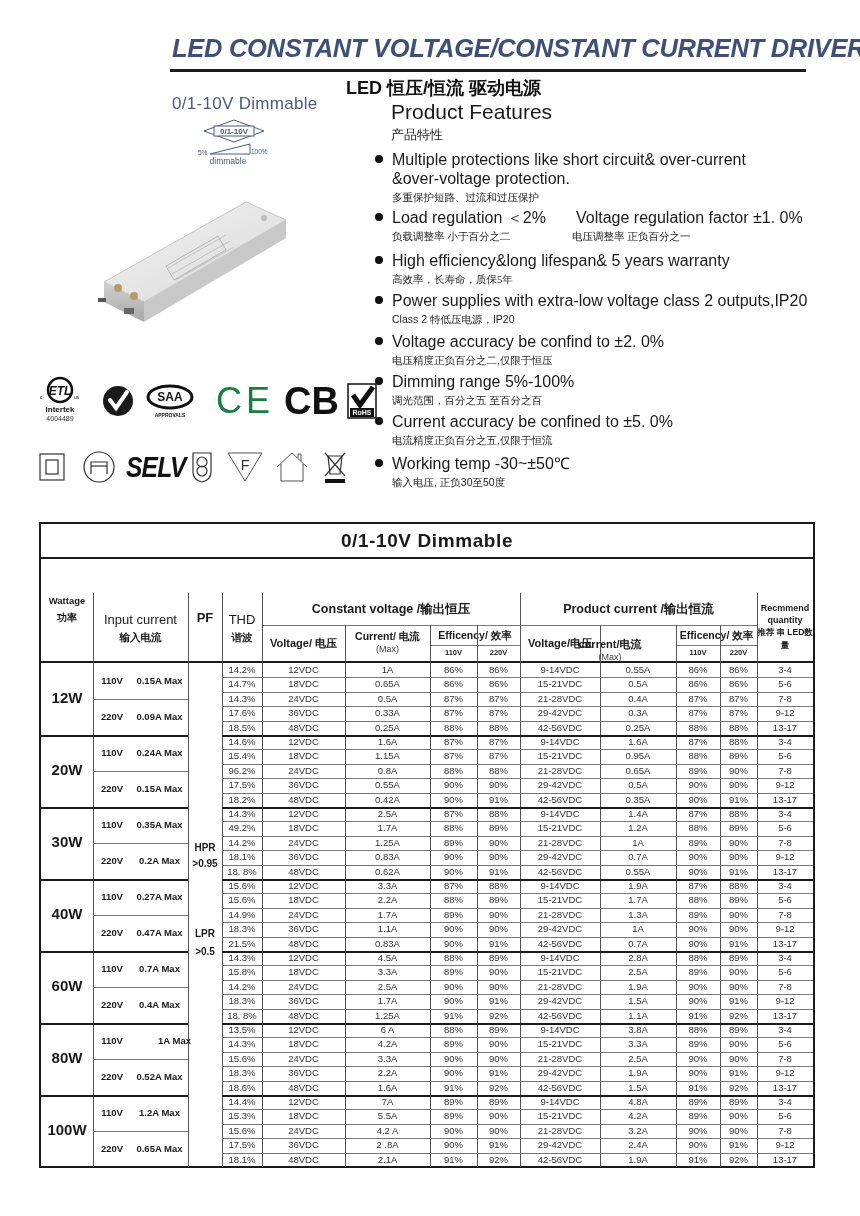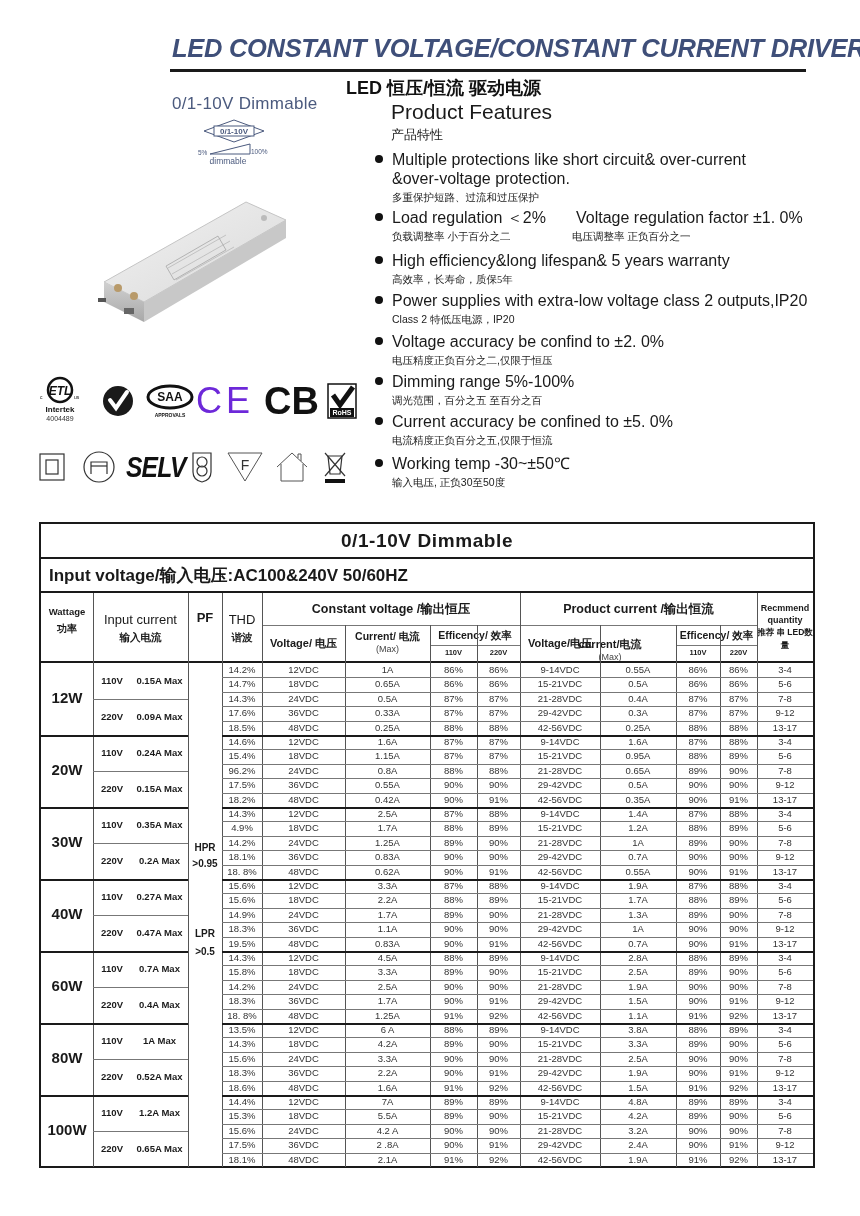--- a/index.html
+++ b/index.html
@@ -150,21 +150,21 @@
   </svg>
   <svg width="38" height="40" viewBox="0 0 38 40" style="margin-left:14px;">
     <circle cx="18" cy="20" r="15" fill="#1a1a1a"></circle>
     <path d="M10,19 L16,27 L27,11" fill="none" stroke="#fff" stroke-width="4" stroke-linecap="round"></path>
   </svg>
   <svg width="52" height="40" viewBox="0 0 52 40" style="margin-left:6px;">
     <ellipse cx="26" cy="16" rx="22" ry="11" fill="none" stroke="#111" stroke-width="3"></ellipse>
     <text x="26" y="20" font-size="12" font-weight="bold" text-anchor="middle" font-family="Liberation Sans, sans-serif" fill="#111">SAA</text>
     <text x="26" y="36" font-size="5" font-weight="bold" text-anchor="middle" font-family="Liberation Sans, sans-serif" fill="#111">APPROVALS</text>
   </svg>
-  <div style="margin-left:0;font-size:36px;font-family:'Liberation Sans',sans-serif;letter-spacing:4px;color:#6d28d9;line-height:40px;">CE</div>
+  <div style="margin-left:20px;font-size:36px;font-family:'Liberation Sans',sans-serif;letter-spacing:4px;color:#15803d;line-height:40px;">CE</div>
   <div style="margin-left:10px;font-size:38px;font-weight:bold;font-family:'Liberation Sans',sans-serif;color:#111;line-height:40px;">CB</div>
   <svg width="30" height="36" viewBox="0 0 30 36" style="margin-left:8px;">
     <rect x="1" y="1" width="28" height="34" fill="none" stroke="#111" stroke-width="1.5"></rect>
     <path d="M6,12 L13,22 L26,4" fill="none" stroke="#111" stroke-width="5"></path>
     <rect x="3" y="25" width="24" height="9" fill="#111"></rect>
     <text x="15" y="32" font-size="7" font-weight="bold" text-anchor="middle" font-family="Liberation Sans, sans-serif" fill="#fff">RoHS</text>
   </svg>
 </div>
 
 <div class="cert-row" style="top:446px;">
@@ -193,23 +193,22 @@
   <svg width="26" height="34" viewBox="0 0 26 34" style="margin-left:12px;">
     <path d="M6,6 L20,6 L18,24 L8,24 Z" fill="none" stroke="#333" stroke-width="1.2"></path>
     <line x1="3" y1="3" x2="23" y2="26" stroke="#333" stroke-width="1.2"></line>
     <line x1="23" y1="3" x2="3" y2="26" stroke="#333" stroke-width="1.2"></line>
     <rect x="3" y="29" width="20" height="4" fill="#111"></rect>
   </svg>
 </div>
 
 <div class="spec-table">
   <div class="t-title">0/1-10V Dimmable</div>
-  <div class="t-input">Input voltage/输入电压:AC100&amp;240V 50/60HZ</div>
   <div id="tbl-body">
-      <div class="hcell" style="left: 0px; top: 69px; width: 52px; height: 52px;">
+      <div class="hcell" style="left: 0px; top: 58px; width: 52px; height: 52px;">
         <span style="font-size: 9.5px; font-weight: bold; line-height: 20px;">Wattage</span>
         <span style="font-size: 10px; font-weight: bold; line-height: 14px;">功率</span>
       </div>
       <div class="hcell" style="left: 52px; top: 69px; width: 95px; height: 68px;">
         <span style="font-size: 13px; font-weight: normal; line-height: 20px;">Input current</span>
         <span style="font-size: 10.5px; font-weight: bold; line-height: 14.5px;">输入电流</span>
       </div>
       <div class="hcell" style="left: 147px; top: 69px; width: 34px; height: 48px;">
         <span style="font-size: 13px; font-weight: bold; line-height: 17px;">PF</span>
       </div>
@@ -410,21 +409,21 @@
       <div class="dcell" style="left: 221px; top: 283px; width: 83px;">12VDC</div>
       <div class="dcell" style="left: 304px; top: 283px; width: 85px;">2.5A</div>
       <div class="dcell" style="left: 389px; top: 283px; width: 47px;">87%</div>
       <div class="dcell" style="left: 436px; top: 283px; width: 43px;">88%</div>
       <div class="dcell" style="left: 479px; top: 283px; width: 80px;">9-14VDC</div>
       <div class="dcell" style="left: 559px; top: 283px; width: 76px;">1.4A</div>
       <div class="dcell" style="left: 635px; top: 283px; width: 44px;">87%</div>
       <div class="dcell" style="left: 679px; top: 283px; width: 37px;">88%</div>
       <div class="dcell" style="left: 716px; top: 283px; width: 56px;">3-4</div>
       <div class="hline" style="left: 181px; top: 297.4px; width: 591px;"></div>
-      <div class="dcell" style="left: 181px; top: 297.4px; width: 40px;">4.9%</div>
+      <div class="dcell" style="left: 181px; top: 297.4px; width: 40px;">49.2%</div>
       <div class="dcell" style="left: 221px; top: 297.4px; width: 83px;">18VDC</div>
       <div class="dcell" style="left: 304px; top: 297.4px; width: 85px;">1.7A</div>
       <div class="dcell" style="left: 389px; top: 297.4px; width: 47px;">88%</div>
       <div class="dcell" style="left: 436px; top: 297.4px; width: 43px;">89%</div>
       <div class="dcell" style="left: 479px; top: 297.4px; width: 80px;">15-21VDC</div>
       <div class="dcell" style="left: 559px; top: 297.4px; width: 76px;">1.2A</div>
       <div class="dcell" style="left: 635px; top: 297.4px; width: 44px;">88%</div>
       <div class="dcell" style="left: 679px; top: 297.4px; width: 37px;">89%</div>
       <div class="dcell" style="left: 716px; top: 297.4px; width: 56px;">5-6</div>
       <div class="hline" style="left: 181px; top: 311.8px; width: 591px;"></div>
@@ -505,21 +504,21 @@
       <div class="dcell" style="left: 221px; top: 398.2px; width: 83px;">36VDC</div>
       <div class="dcell" style="left: 304px; top: 398.2px; width: 85px;">1.1A</div>
       <div class="dcell" style="left: 389px; top: 398.2px; width: 47px;">90%</div>
       <div class="dcell" style="left: 436px; top: 398.2px; width: 43px;">90%</div>
       <div class="dcell" style="left: 479px; top: 398.2px; width: 80px;">29-42VDC</div>
       <div class="dcell" style="left: 559px; top: 398.2px; width: 76px;">1A</div>
       <div class="dcell" style="left: 635px; top: 398.2px; width: 44px;">90%</div>
       <div class="dcell" style="left: 679px; top: 398.2px; width: 37px;">90%</div>
       <div class="dcell" style="left: 716px; top: 398.2px; width: 56px;">9-12</div>
       <div class="hline" style="left: 181px; top: 412.6px; width: 591px;"></div>
-      <div class="dcell" style="left: 181px; top: 412.6px; width: 40px;">19.5%</div>
+      <div class="dcell" style="left: 181px; top: 412.6px; width: 40px;">21.5%</div>
       <div class="dcell" style="left: 221px; top: 412.6px; width: 83px;">48VDC</div>
       <div class="dcell" style="left: 304px; top: 412.6px; width: 85px;">0.83A</div>
       <div class="dcell" style="left: 389px; top: 412.6px; width: 47px;">90%</div>
       <div class="dcell" style="left: 436px; top: 412.6px; width: 43px;">91%</div>
       <div class="dcell" style="left: 479px; top: 412.6px; width: 80px;">42-56VDC</div>
       <div class="dcell" style="left: 559px; top: 412.6px; width: 76px;">0.7A</div>
       <div class="dcell" style="left: 635px; top: 412.6px; width: 44px;">90%</div>
       <div class="dcell" style="left: 679px; top: 412.6px; width: 37px;">91%</div>
       <div class="dcell" style="left: 716px; top: 412.6px; width: 56px;">13-17</div>
       <div class="hline thick" style="left: 0px; top: 427px; width: 147px;"></div>
@@ -581,21 +580,21 @@
       <div class="dcell" style="left: 436px; top: 484.6px; width: 43px;">92%</div>
       <div class="dcell" style="left: 479px; top: 484.6px; width: 80px;">42-56VDC</div>
       <div class="dcell" style="left: 559px; top: 484.6px; width: 76px;">1.1A</div>
       <div class="dcell" style="left: 635px; top: 484.6px; width: 44px;">91%</div>
       <div class="dcell" style="left: 679px; top: 484.6px; width: 37px;">92%</div>
       <div class="dcell" style="left: 716px; top: 484.6px; width: 56px;">13-17</div>
       <div class="hline thick" style="left: 0px; top: 499px; width: 147px;"></div>
       <div class="hline thick" style="left: 181px; top: 499px; width: 591px;"></div>
       <div class="watt" style="left: 0px; top: 525px; width: 52px;">80W</div>
       <div class="inv" style="left: 52px; top: 511px; width: 38px;">110V</div>
-      <div class="inv" style="left: 90px; top: 511px; width: 57px;">1A Max</div>
+      <div class="inv" style="left: 105px; top: 511px; width: 57px;">1A Max</div>
       <div class="inv" style="left: 52px; top: 547px; width: 38px;">220V</div>
       <div class="inv" style="left: 90px; top: 547px; width: 57px;">0.52A Max</div>
       <div class="hline" style="left: 52px; top: 535px; width: 95px;"></div>
       <div class="dcell" style="left: 181px; top: 499px; width: 40px;">13.5%</div>
       <div class="dcell" style="left: 221px; top: 499px; width: 83px;">12VDC</div>
       <div class="dcell" style="left: 304px; top: 499px; width: 85px;">6 A</div>
       <div class="dcell" style="left: 389px; top: 499px; width: 47px;">88%</div>
       <div class="dcell" style="left: 436px; top: 499px; width: 43px;">89%</div>
       <div class="dcell" style="left: 479px; top: 499px; width: 80px;">9-14VDC</div>
       <div class="dcell" style="left: 559px; top: 499px; width: 76px;">3.8A</div>

